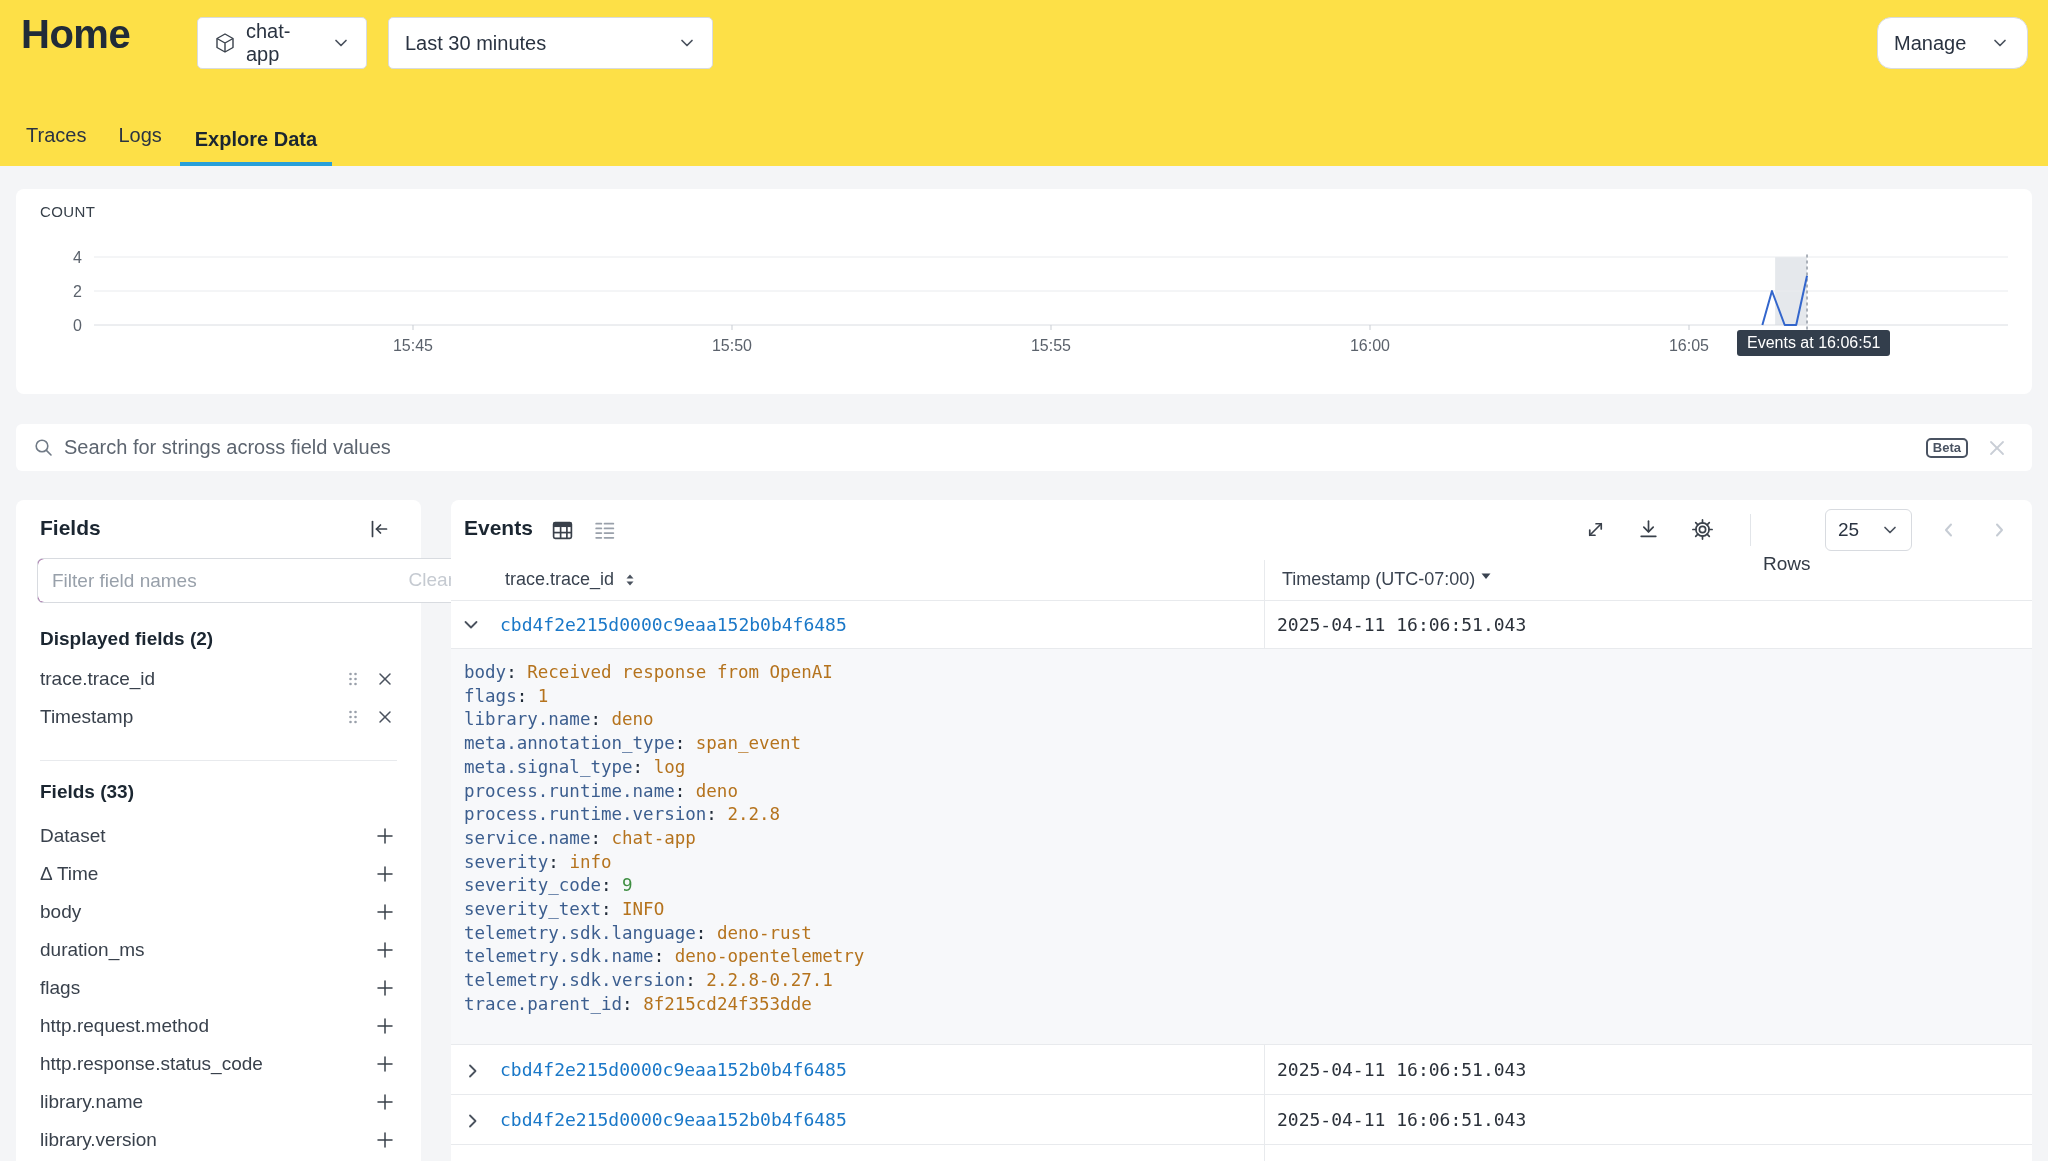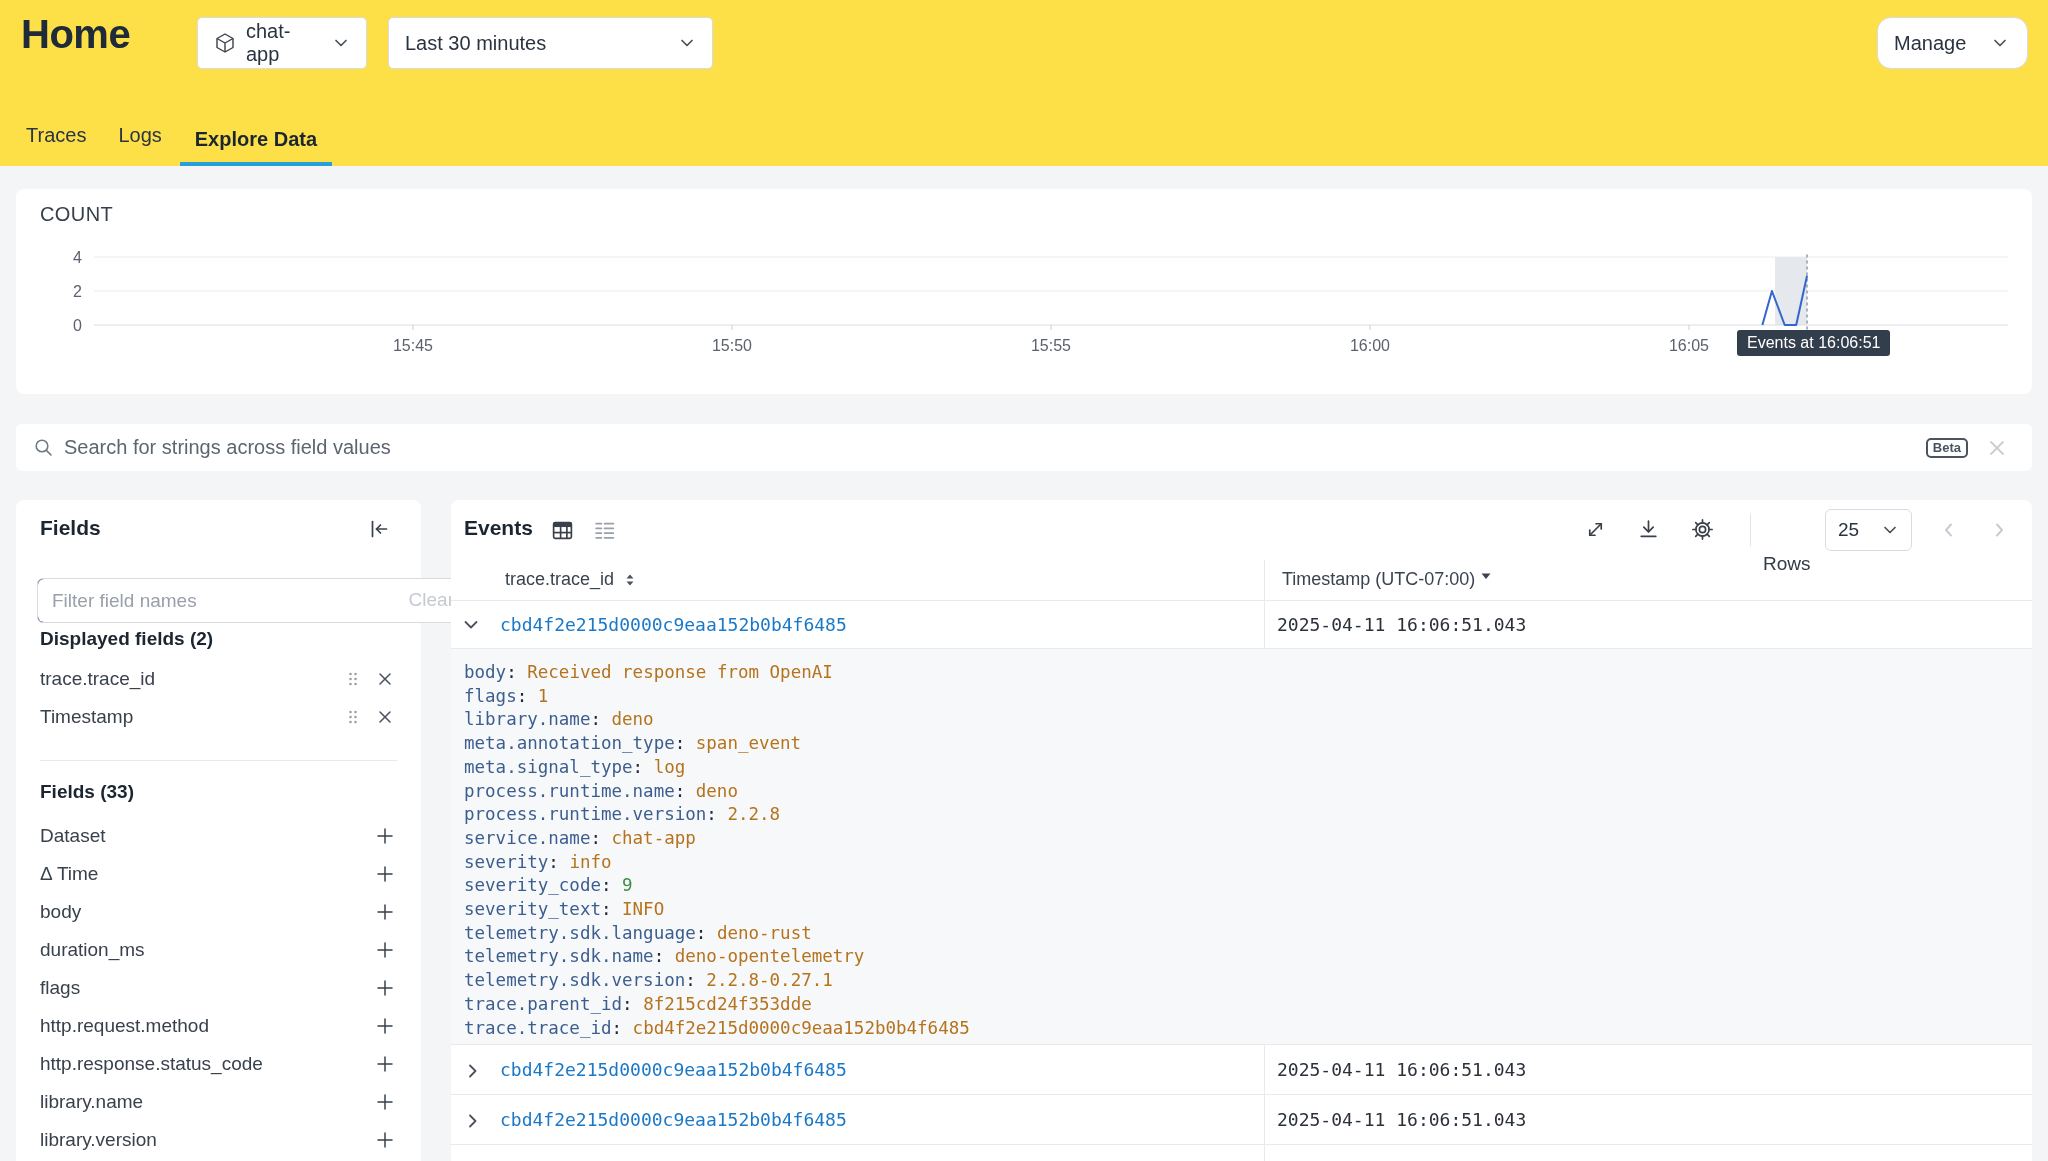--- a/index.html
+++ b/index.html
@@ -20,39 +20,39 @@
 
   nav.tabs { position:absolute; left:26px; top:112px; height:54px; display:flex; align-items:flex-end; }
   .tab { font-size:20px; color:#2b3442; padding:0 0 15px 0; cursor:pointer; border-bottom:4px solid transparent; }
   .tab + .tab { margin-left:32px; }
   .tab.active { font-weight:700; color:#1b2631; padding:0 15px 11px 15px; margin-left:18px; border-bottom:4px solid #279fd9; }
 
   .card { position:absolute; background:#fff; border-radius:8px; }
 
   
   .chart-card { left:16px; top:189px; width:2016px; height:205px; }
-  .chart-title { position:absolute; left:24px; top:14px; font-size:20px; letter-spacing:0.4px; color:#37404a; }
+  .chart-title { position:absolute; left:24px; top:14px; font-size:15px; letter-spacing:0.4px; color:#37404a; }
   #chart-svg { position:absolute; left:0; top:0; }
   .chart-tooltip { position:absolute; left:1721px; top:141px; background:#333e4c; color:#fff; font-size:16px;
                    padding:4px 10px; border-radius:3px; white-space:nowrap; z-index:3; }
 
   
   .search-card { left:16px; top:424px; width:2016px; height:47px; border-radius:6px; display:flex; align-items:center; }
   .search-card .mag { margin:0 0 0 17px; flex:0 0 auto; }
   .search-input { flex:1; border:none; outline:none; font-size:20px; color:#2a3341; margin-left:10px; font-family:"Liberation Sans",sans-serif; }
   .search-input::placeholder { color:#5d6570; opacity:1; }
   .beta-badge { flex:0 0 auto; border:2px solid #4a5362; color:#4a5362; border-radius:5px; font-size:13px; font-weight:700;
                 padding:0 5px; height:20px; line-height:16px; margin-right:18px; }
   .search-close { flex:0 0 auto; margin-right:24px; cursor:pointer; }
 
   
   .fields-card { left:16px; top:500px; width:405px; height:700px; }
   .fields-head { position:absolute; left:24px; top:16px; font-size:21px; font-weight:700; color:#1b2631; }
   .collapse-btn { position:absolute; left:352px; top:18px; cursor:pointer; }
-  .filter-wrap { position:absolute; left:21px; top:78px; width:430px; height:45px; border:1px solid #d8dbe0; border-radius:6px; background:#701a75; }
+  .filter-wrap { position:absolute; left:21px; top:58px; width:430px; height:45px; border:1px solid #d8dbe0; border-radius:6px; background:#701a75; }
   .filter-input { width:100%; height:100%; border:none; outline:none; border-radius:6px; padding:0 60px 0 14px; font-size:19px; font-family:"Liberation Sans",sans-serif; color:#2a3341; }
   .filter-input::placeholder { color:#98a0aa; opacity:1; }
   .clear-btn { position:absolute; right:12px; top:10px; font-size:19px; color:#c5cad1; }
   .group-head { position:absolute; left:24px; font-size:19px; font-weight:700; color:#1b2631; }
   .displayed-list { position:absolute; left:0; top:160px; width:405px; }
   .side-divider { position:absolute; left:24px; top:260px; width:357px; height:1px; background:#e8eaed; }
   .all-list { position:absolute; left:0; top:317px; width:405px; }
   .field-row { position:relative; height:38px; display:flex; align-items:center; padding-left:24px; font-size:19px; color:#39414c; }
   .field-row .spacer { flex:1; }
   .icon-btn { width:20px; height:20px; display:flex; align-items:center; justify-content:center; cursor:pointer; }
@@ -465,21 +465,20 @@
         <div class="kv-line"><span class="kv-key">process.runtime.name</span><span class="kv-sep">: </span><span class="kv-val">deno</span></div>
         <div class="kv-line"><span class="kv-key">process.runtime.version</span><span class="kv-sep">: </span><span class="kv-val">2.2.8</span></div>
         <div class="kv-line"><span class="kv-key">service.name</span><span class="kv-sep">: </span><span class="kv-val">chat-app</span></div>
         <div class="kv-line"><span class="kv-key">severity</span><span class="kv-sep">: </span><span class="kv-val">info</span></div>
         <div class="kv-line"><span class="kv-key">severity_code</span><span class="kv-sep">: </span><span class="kv-val green">9</span></div>
         <div class="kv-line"><span class="kv-key">severity_text</span><span class="kv-sep">: </span><span class="kv-val">INFO</span></div>
         <div class="kv-line"><span class="kv-key">telemetry.sdk.language</span><span class="kv-sep">: </span><span class="kv-val">deno-rust</span></div>
         <div class="kv-line"><span class="kv-key">telemetry.sdk.name</span><span class="kv-sep">: </span><span class="kv-val">deno-opentelemetry</span></div>
         <div class="kv-line"><span class="kv-key">telemetry.sdk.version</span><span class="kv-sep">: </span><span class="kv-val">2.2.8-0.27.1</span></div>
         <div class="kv-line"><span class="kv-key">trace.parent_id</span><span class="kv-sep">: </span><span class="kv-val">8f215cd24f353dde</span></div>
-        <div class="kv-line"><span class="kv-key">trace.trace_id</span><span class="kv-sep">: </span><span class="kv-val">cbd4f2e215d0000c9eaa152b0b4f6485</span></div>
       </div>
 
     <div class="rows-container" id="rows-container">
         <div class="c-row">
     <span class="chev-cell">
       <svg width="22" height="22" viewBox="0 0 22 22" fill="none" stroke="#4a525e" stroke-width="1.8" stroke-linecap="round" stroke-linejoin="round">
               <path d="M8 5.5 L13.5 11 L8 16.5"></path>
             </svg>
     </span>
     <span class="trace-link mono">cbd4f2e215d0000c9eaa152b0b4f6485</span>

